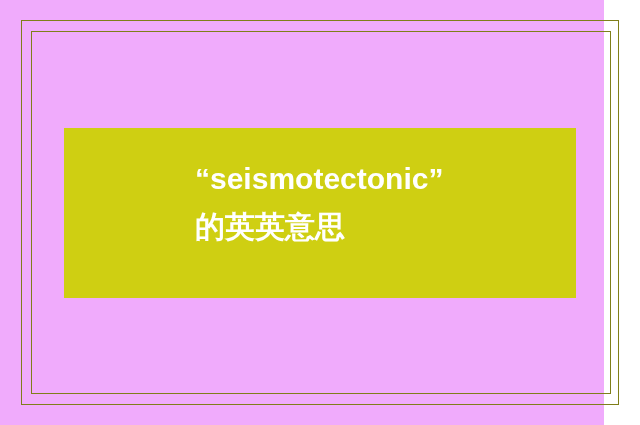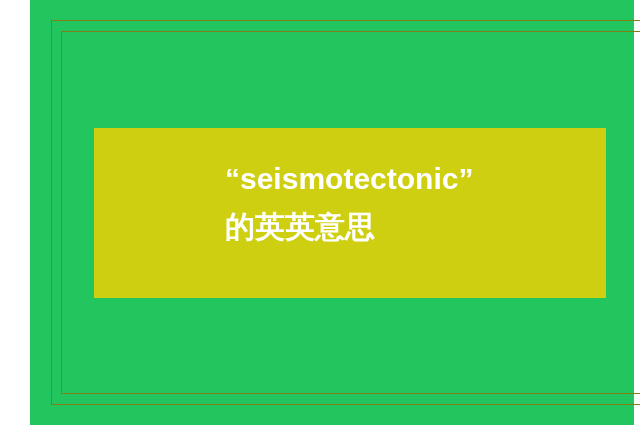--- a/index.html
+++ b/index.html
@@ -12,23 +12,22 @@
     height: 425px;
     overflow: hidden;
     font-family: "Liberation Sans", sans-serif;
   }
 
   
   #page {
     position: relative;
     width: 604px;
     height: 425px;
-    background: #22c55e;
+    background: #f0abfc;
     box-sizing: border-box;
-    margin-left: 30px;
   }
 
   
   #frame-outer {
     position: absolute;
     left: 21px;
     top: 20px;
     width: 598px;
     height: 385px;
     border: 1px solid #7f7f19;

